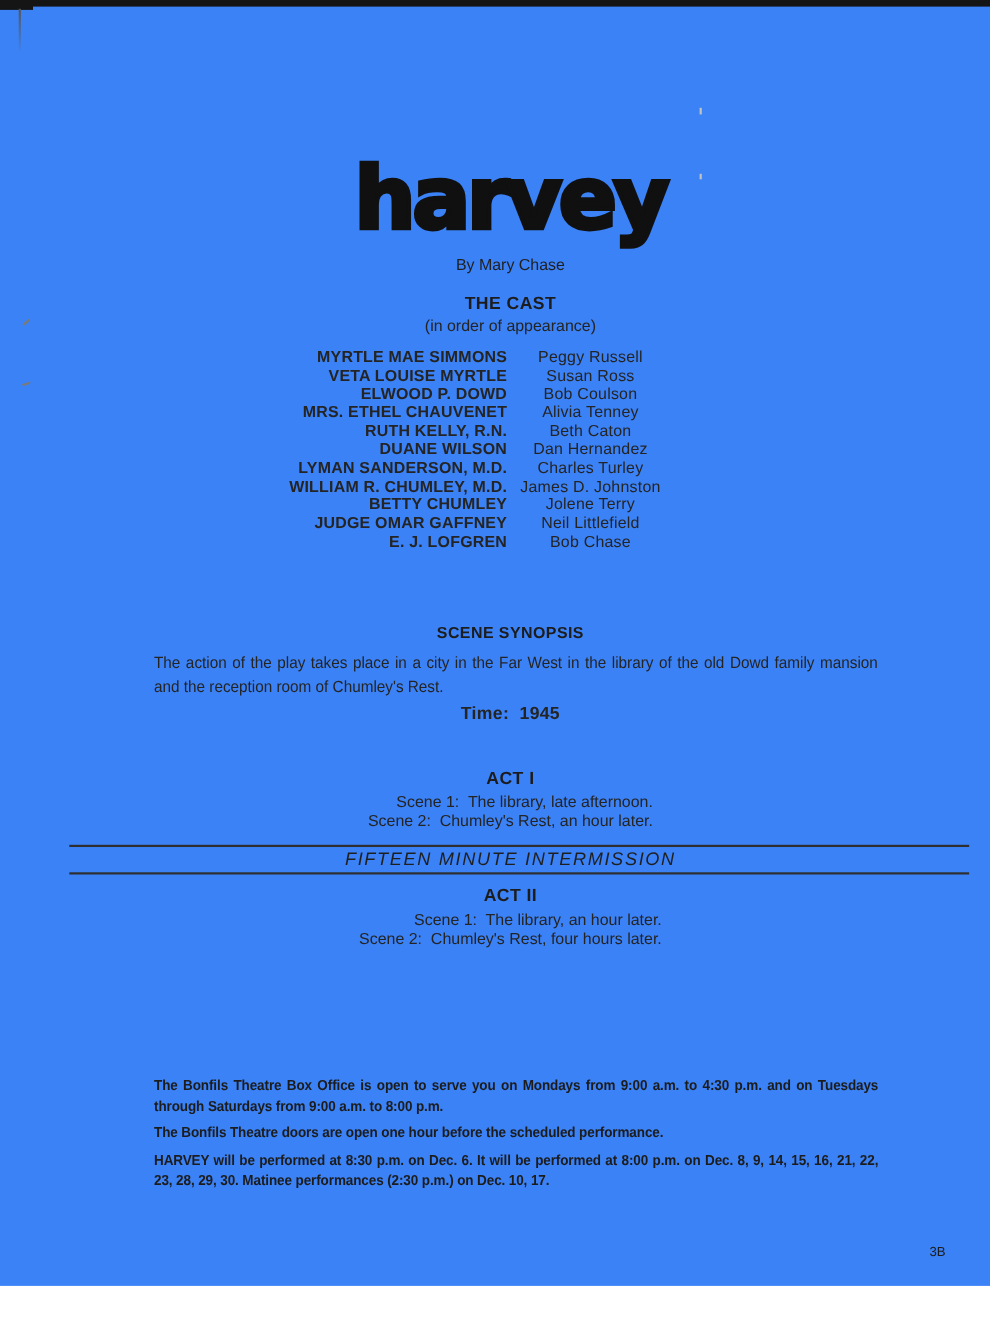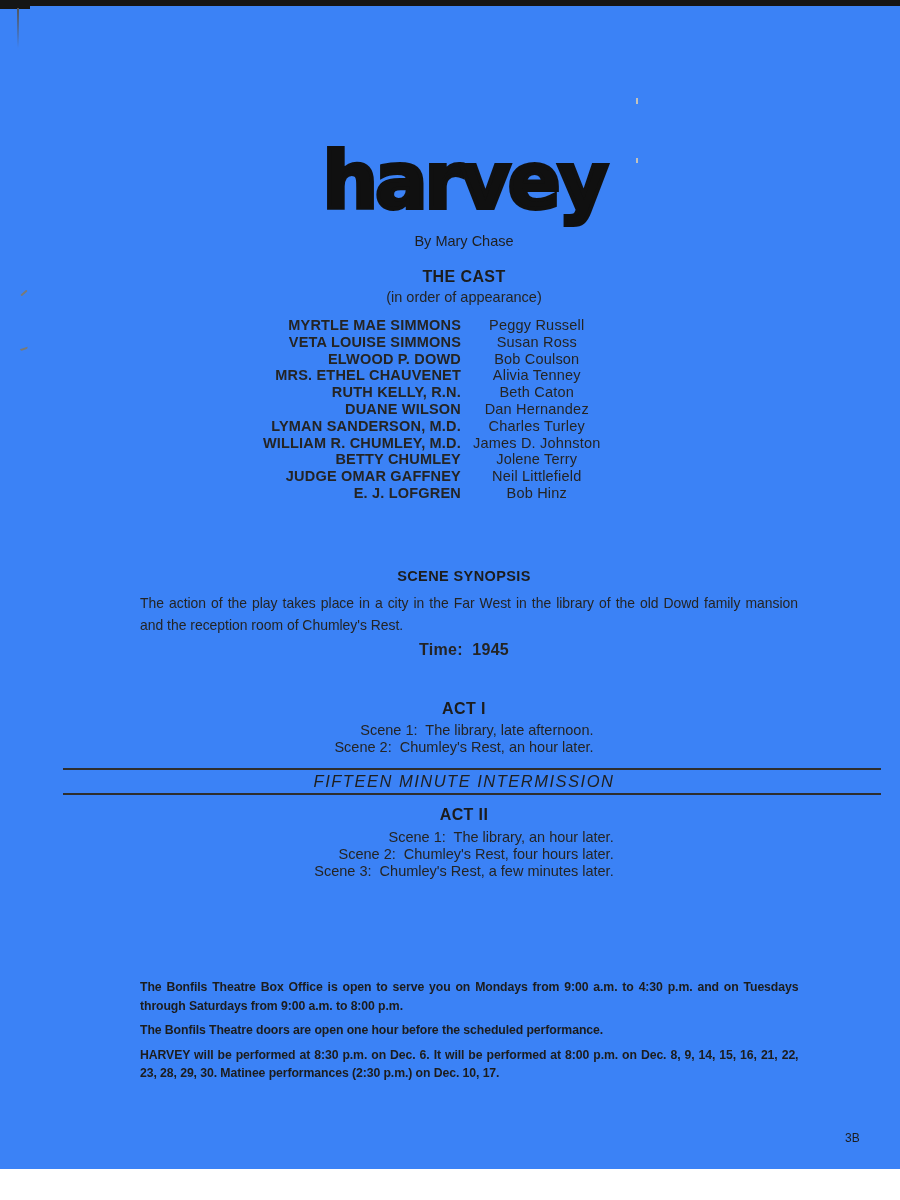--- a/index.html
+++ b/index.html
@@ -91,40 +91,40 @@
 
   <div class="cx play-title">harvey</div>
   <div class="cx byline">By Mary Chase</div>
 
   <div class="cx sec-head cast-head">THE CAST</div>
   <div class="cx cast-sub">(in order of appearance)</div>
 
   <div class="cast-grid">
     <div class="role">MYRTLE MAE SIMMONS</div>
     <div class="actor">Peggy Russell</div>
-    <div class="role">VETA LOUISE SIMMONS</div>
+    <div class="role">VETA LOUISE MYRTLE</div>
     <div class="actor">Susan Ross</div>
     <div class="role">ELWOOD P. DOWD</div>
     <div class="actor">Bob Coulson</div>
     <div class="role">MRS. ETHEL CHAUVENET</div>
     <div class="actor">Alivia Tenney</div>
     <div class="role">RUTH KELLY, R.N.</div>
     <div class="actor">Beth Caton</div>
     <div class="role">DUANE WILSON</div>
     <div class="actor">Dan Hernandez</div>
     <div class="role">LYMAN SANDERSON, M.D.</div>
     <div class="actor">Charles Turley</div>
     <div class="role">WILLIAM R. CHUMLEY, M.D.</div>
     <div class="actor">James D. Johnston</div>
     <div class="role">BETTY CHUMLEY</div>
     <div class="actor">Jolene Terry</div>
     <div class="role">JUDGE OMAR GAFFNEY</div>
     <div class="actor">Neil Littlefield</div>
     <div class="role">E. J. LOFGREN</div>
-    <div class="actor">Bob Hinz</div>
+    <div class="actor">Bob Chase</div>
   </div>
 
   <div class="cx sec-head syn-head">SCENE SYNOPSIS</div>
   <div class="syn-text">The action of the play takes place in a city in the Far West in the library of the old Dowd family mansion and the reception room of Chumley's Rest.</div>
   <div class="cx time-note">Time:&nbsp; 1945</div>
 
   <div class="cx sec-head act1-head">ACT I</div>
   <div class="scenes act1-scenes">
     <div class="inner">
       <div>Scene 1:&nbsp; The library, late afternoon.</div>
@@ -134,21 +134,20 @@
 
   <div class="rule rule-top"></div>
   <div class="cx intermission">FIFTEEN MINUTE INTERMISSION</div>
   <div class="rule rule-bottom"></div>
 
   <div class="cx sec-head act2-head">ACT II</div>
   <div class="scenes act2-scenes">
     <div class="inner">
       <div>Scene 1:&nbsp; The library, an hour later.</div>
       <div>Scene 2:&nbsp; Chumley's Rest, four hours later.</div>
-      <div>Scene 3:&nbsp; Chumley's Rest, a few minutes later.</div>
     </div>
   </div>
 
   <div class="notes">
     <p>The Bonfils Theatre Box Office is open to serve you on Mondays from 9:00 a.m. to 4:30 p.m. and on Tuesdays through Saturdays from 9:00 a.m. to 8:00 p.m.</p>
     <p>The Bonfils Theatre doors are open one hour before the scheduled performance.</p>
     <p>HARVEY will be performed at 8:30 p.m. on Dec. 6. It will be performed at 8:00 p.m. on Dec. 8, 9, 14, 15, 16, 21, 22, 23, 28, 29, 30. Matinee performances (2:30 p.m.) on Dec. 10, 17.</p>
   </div>
 
   <div class="page-number">3B</div>

